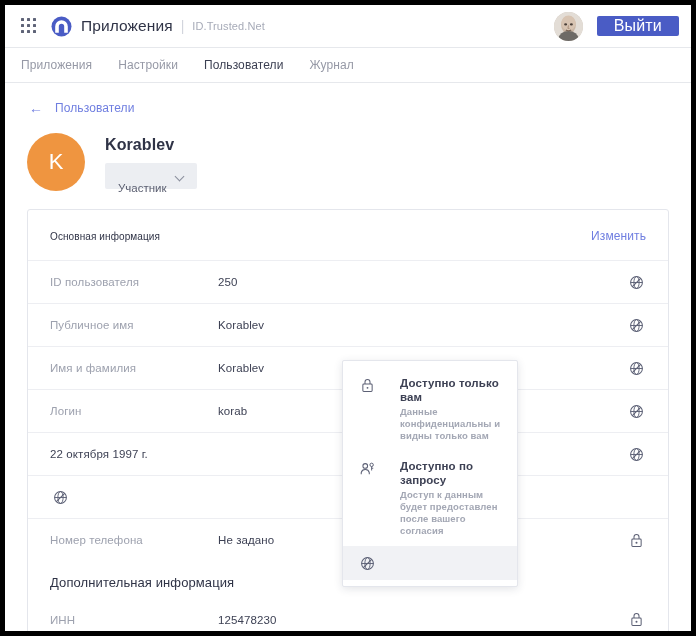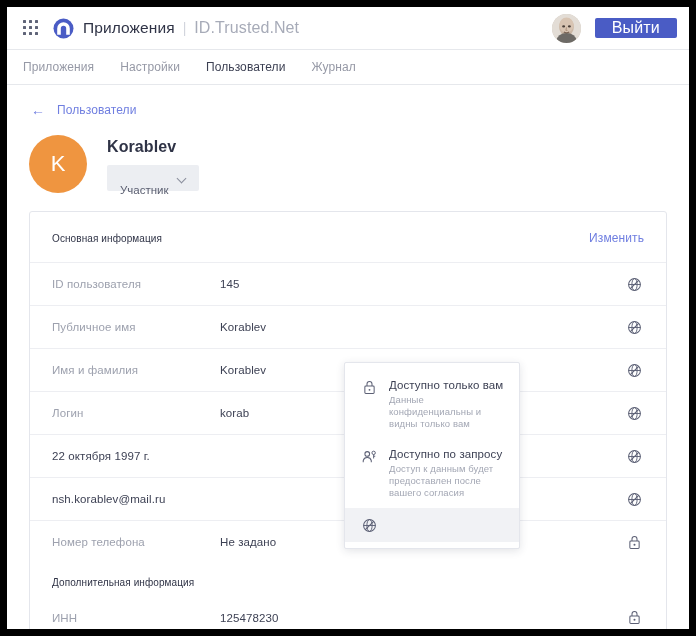--- a/index.html
+++ b/index.html
@@ -6,21 +6,21 @@
   html, body {
     width: 696px; height: 636px;
     font-family: "Liberation Sans", "DejaVu Sans", sans-serif;
     background: #ffffff;
     overflow: hidden;
   }
   .page {
     position: relative;
     width: 696px; height: 636px;
     background: #ffffff;
-    border: 7px solid #000000;
+    border: 5px solid #000000;
     overflow: hidden;
   }
 
   
   .topbar {
     position: relative;
     height: 43px;
     display: flex;
     align-items: center;
     padding: 0 12px 0 16px;
@@ -49,21 +49,21 @@
     color: #2f3346;
     font-weight: 400;
     letter-spacing: .1px;
   }
   .brand-sep {
     color: #d2d5dd;
     margin: 0 8px;
     font-size: 14px;
   }
   .brand-sub {
-    font-size: 16px;
+    font-size: 11px;
     color: #a7abb8;
     letter-spacing: .1px;
   }
   .topbar-spacer { flex: 1; }
   .avatar-photo {
     width: 29px; height: 29px;
     border-radius: 50%;
     margin-right: 14px;
     overflow: hidden;
     position: relative;
@@ -224,44 +224,45 @@
   .row-icon {
     width: 20px; height: 20px;
     flex: none;
     display: flex;
     align-items: center;
     justify-content: center;
     cursor: pointer;
   }
   .section-head {
     padding: 14px 22px 8px 22px;
-    font-size: 10px;
+    font-size: 13px;
     color: #2f3346;
     letter-spacing: .1px;
   }
   .row.no-border { border-top: none; }
 
   
   .dropdown {
     position: absolute;
     left: 337px;
     top: 355px;
     width: 176px;
     background: #fff;
     border: 1px solid #e4e6ec;
     border-radius: 2px;
     box-shadow: 0 2px 9px rgba(40,45,70,.13);
     padding: 7px 0 6px 0;
     z-index: 30;
   }
   .dd-item {
     display: flex;
-    gap: 11px;
+    gap: 24px;
     padding: 8px 12px 9px 15px;
     cursor: pointer;
+    font-weight: bold;
   }
   .dd-item.selected { background: #f1f2f5; }
   .dd-icon {
     width: 18px;
     flex: none;
     padding-top: 2px;
     display: flex;
     justify-content: center;
   }
   .dd-text { flex: 1; }
@@ -347,21 +348,21 @@
     </div>
 
     <div class="card">
       <div class="card-header">
         <span class="card-title">Основная информация</span>
         <span class="edit-link">Изменить</span>
       </div>
 
       <div class="row">
         <span class="row-label">ID пользователя</span>
-        <span class="row-value">145</span>
+        <span class="row-value">250</span>
         <span class="row-icon">
           <svg width="15" height="15" viewBox="0 0 16 16">
               <circle cx="8" cy="8" r="6.3" stroke="#5c6075" stroke-width="1.1" fill="none"></circle>
               <ellipse cx="8" cy="8" rx="2.8" ry="6.3" stroke="#5c6075" stroke-width="1" fill="none"></ellipse>
               <line x1="1.8" y1="8" x2="14.2" y2="8" stroke="#5c6075" stroke-width="1"></line>
               <line x1="3.3" y1="12.7" x2="12.7" y2="3.3" stroke="#5c6075" stroke-width="1.1"></line>
             </svg>
         </span>
       </div>
 
@@ -410,21 +411,20 @@
           <svg width="15" height="15" viewBox="0 0 16 16">
               <circle cx="8" cy="8" r="6.3" stroke="#5c6075" stroke-width="1.1" fill="none"></circle>
               <ellipse cx="8" cy="8" rx="2.8" ry="6.3" stroke="#5c6075" stroke-width="1" fill="none"></ellipse>
               <line x1="1.8" y1="8" x2="14.2" y2="8" stroke="#5c6075" stroke-width="1"></line>
               <line x1="3.3" y1="12.7" x2="12.7" y2="3.3" stroke="#5c6075" stroke-width="1.1"></line>
             </svg>
         </span>
       </div>
 
       <div class="row">
-        <span class="row-value">nsh.korablev@mail.ru</span>
         <span class="row-icon">
           <svg width="15" height="15" viewBox="0 0 16 16">
               <circle cx="8" cy="8" r="6.3" stroke="#5c6075" stroke-width="1.1" fill="none"></circle>
               <ellipse cx="8" cy="8" rx="2.8" ry="6.3" stroke="#5c6075" stroke-width="1" fill="none"></ellipse>
               <line x1="1.8" y1="8" x2="14.2" y2="8" stroke="#5c6075" stroke-width="1"></line>
               <line x1="3.3" y1="12.7" x2="12.7" y2="3.3" stroke="#5c6075" stroke-width="1.1"></line>
             </svg>
         </span>
       </div>
 

